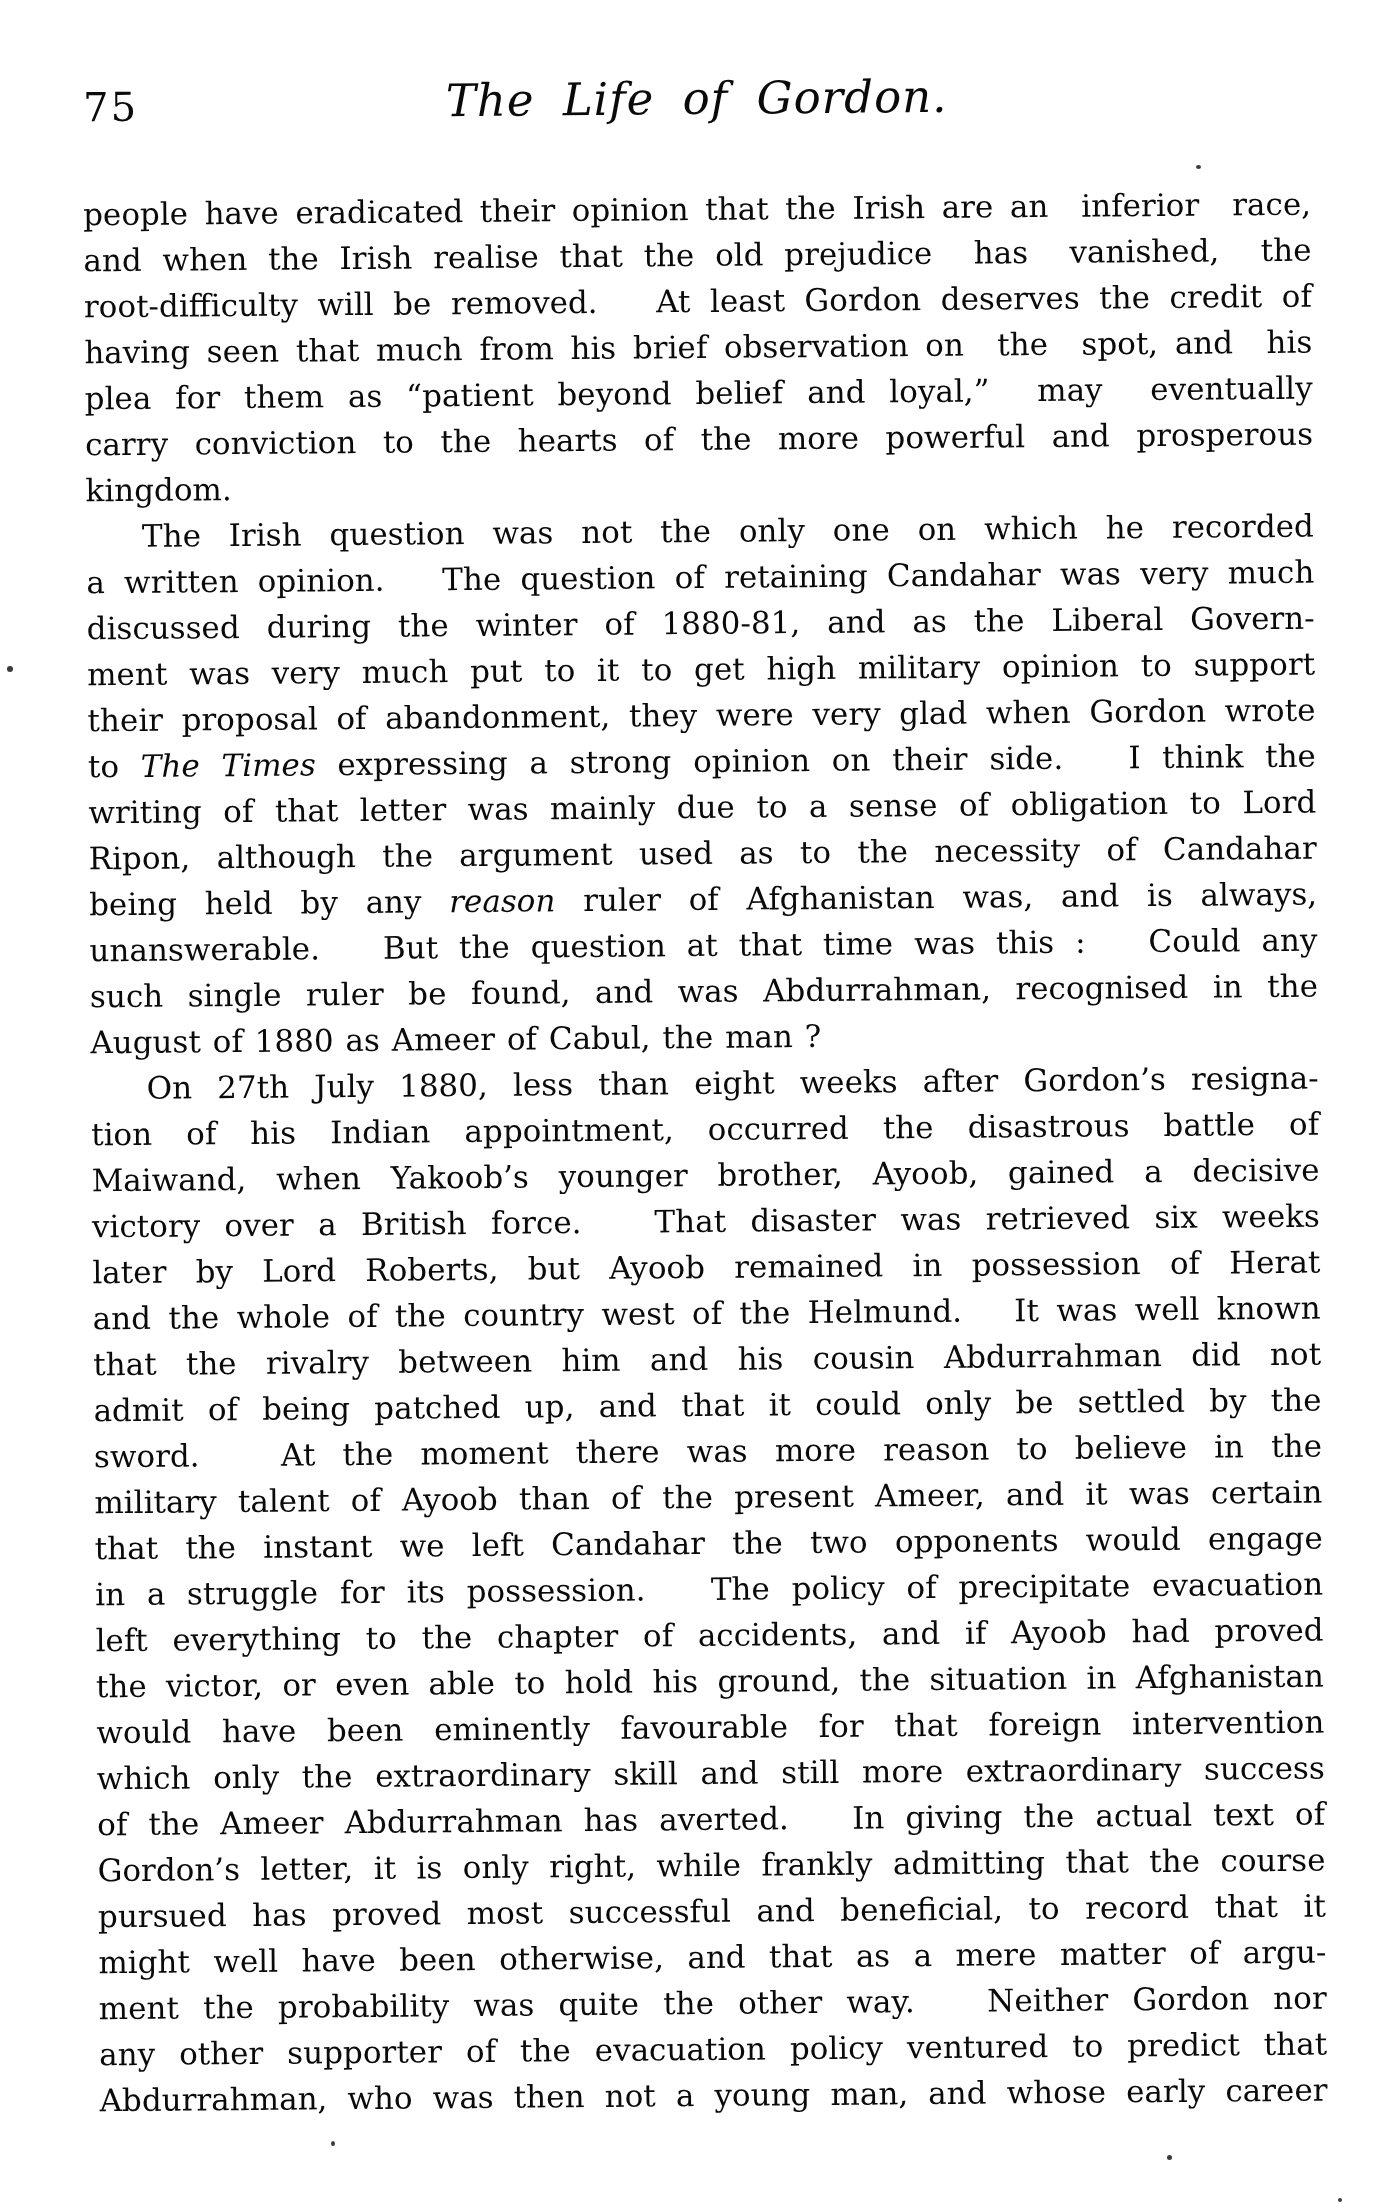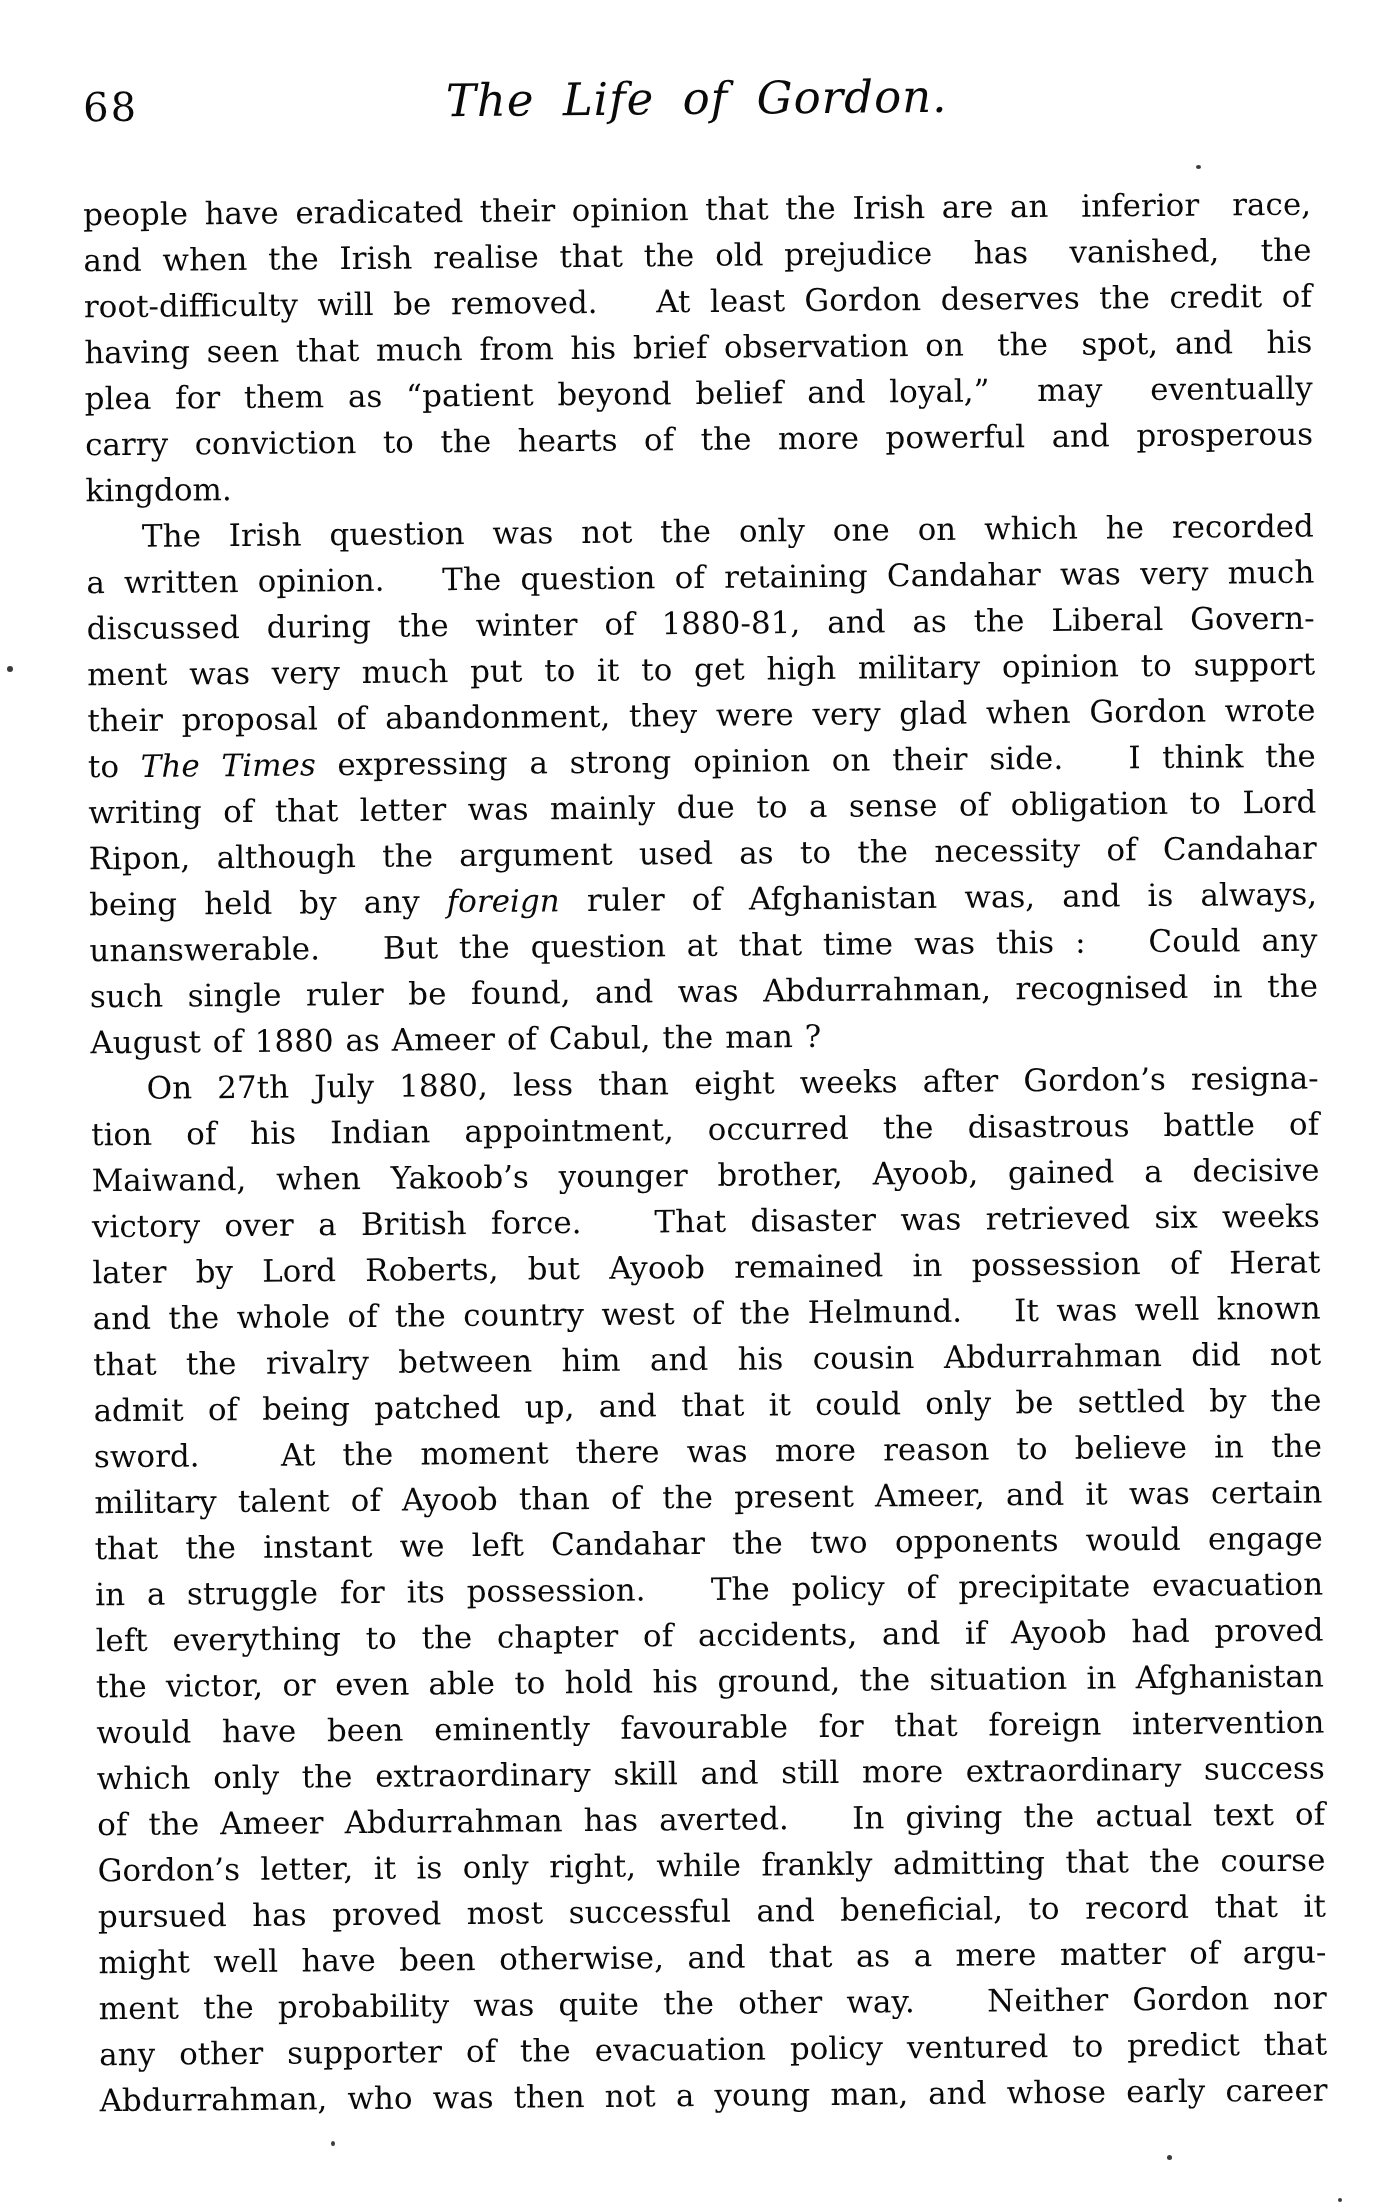--- a/index.html
+++ b/index.html
@@ -71,42 +71,42 @@
     position: absolute;
     background: #3a3a3a;
     border-radius: 50%;
   }
 </style>
 </head>
 <body>
 
 <div id="page">
   <div id="page-inner">
-    <div id="page-number">68</div>
+    <div id="page-number">75</div>
     <div id="running-title">The Life of Gordon.</div>
     <div id="page-body">
         <div class="paragraph">
           <div class="line">people have eradicated their opinion that the Irish are an  inferior  race,</div>
           <div class="line">and when the Irish realise that the old prejudice  has  vanished,  the</div>
           <div class="line">root-difficulty will be removed.   At least Gordon deserves the credit of</div>
           <div class="line">having seen that much from his brief observation on  the  spot, and  his</div>
           <div class="line">plea for them as “patient beyond belief and loyal,”  may  eventually</div>
           <div class="line">carry conviction to the hearts of the more powerful and prosperous</div>
           <div class="line unjustified">kingdom.</div>
         </div>
         <div class="paragraph">
           <div class="line first-indent">The Irish question was not the only one on which he recorded</div>
           <div class="line">a written opinion.   The question of retaining Candahar was very much</div>
           <div class="line">discussed during the winter of 1880-81, and as the Liberal Govern-</div>
           <div class="line">ment was very much put to it to get high military opinion to support</div>
           <div class="line">their proposal of abandonment, they were very glad when Gordon wrote</div>
           <div class="line">to <i>The Times</i> expressing a strong opinion on their side.   I think the</div>
           <div class="line">writing of that letter was mainly due to a sense of obligation to Lord</div>
           <div class="line">Ripon, although the argument used as to the necessity of Candahar</div>
-          <div class="line">being held by any <i>foreign</i> ruler of Afghanistan was, and is always,</div>
+          <div class="line">being held by any <i>reason</i> ruler of Afghanistan was, and is always,</div>
           <div class="line">unanswerable.   But the question at that time was this :   Could any</div>
           <div class="line">such single ruler be found, and was Abdurrahman, recognised in the</div>
           <div class="line unjustified">August of 1880 as Ameer of Cabul, the man ?</div>
         </div>
         <div class="paragraph">
           <div class="line first-indent">On 27th July 1880, less than eight weeks after Gordon’s resigna-</div>
           <div class="line">tion of his Indian appointment, occurred the disastrous battle of</div>
           <div class="line">Maiwand, when Yakoob’s younger brother, Ayoob, gained a decisive</div>
           <div class="line">victory over a British force.   That disaster was retrieved six weeks</div>
           <div class="line">later by Lord Roberts, but Ayoob remained in possession of Herat</div>

